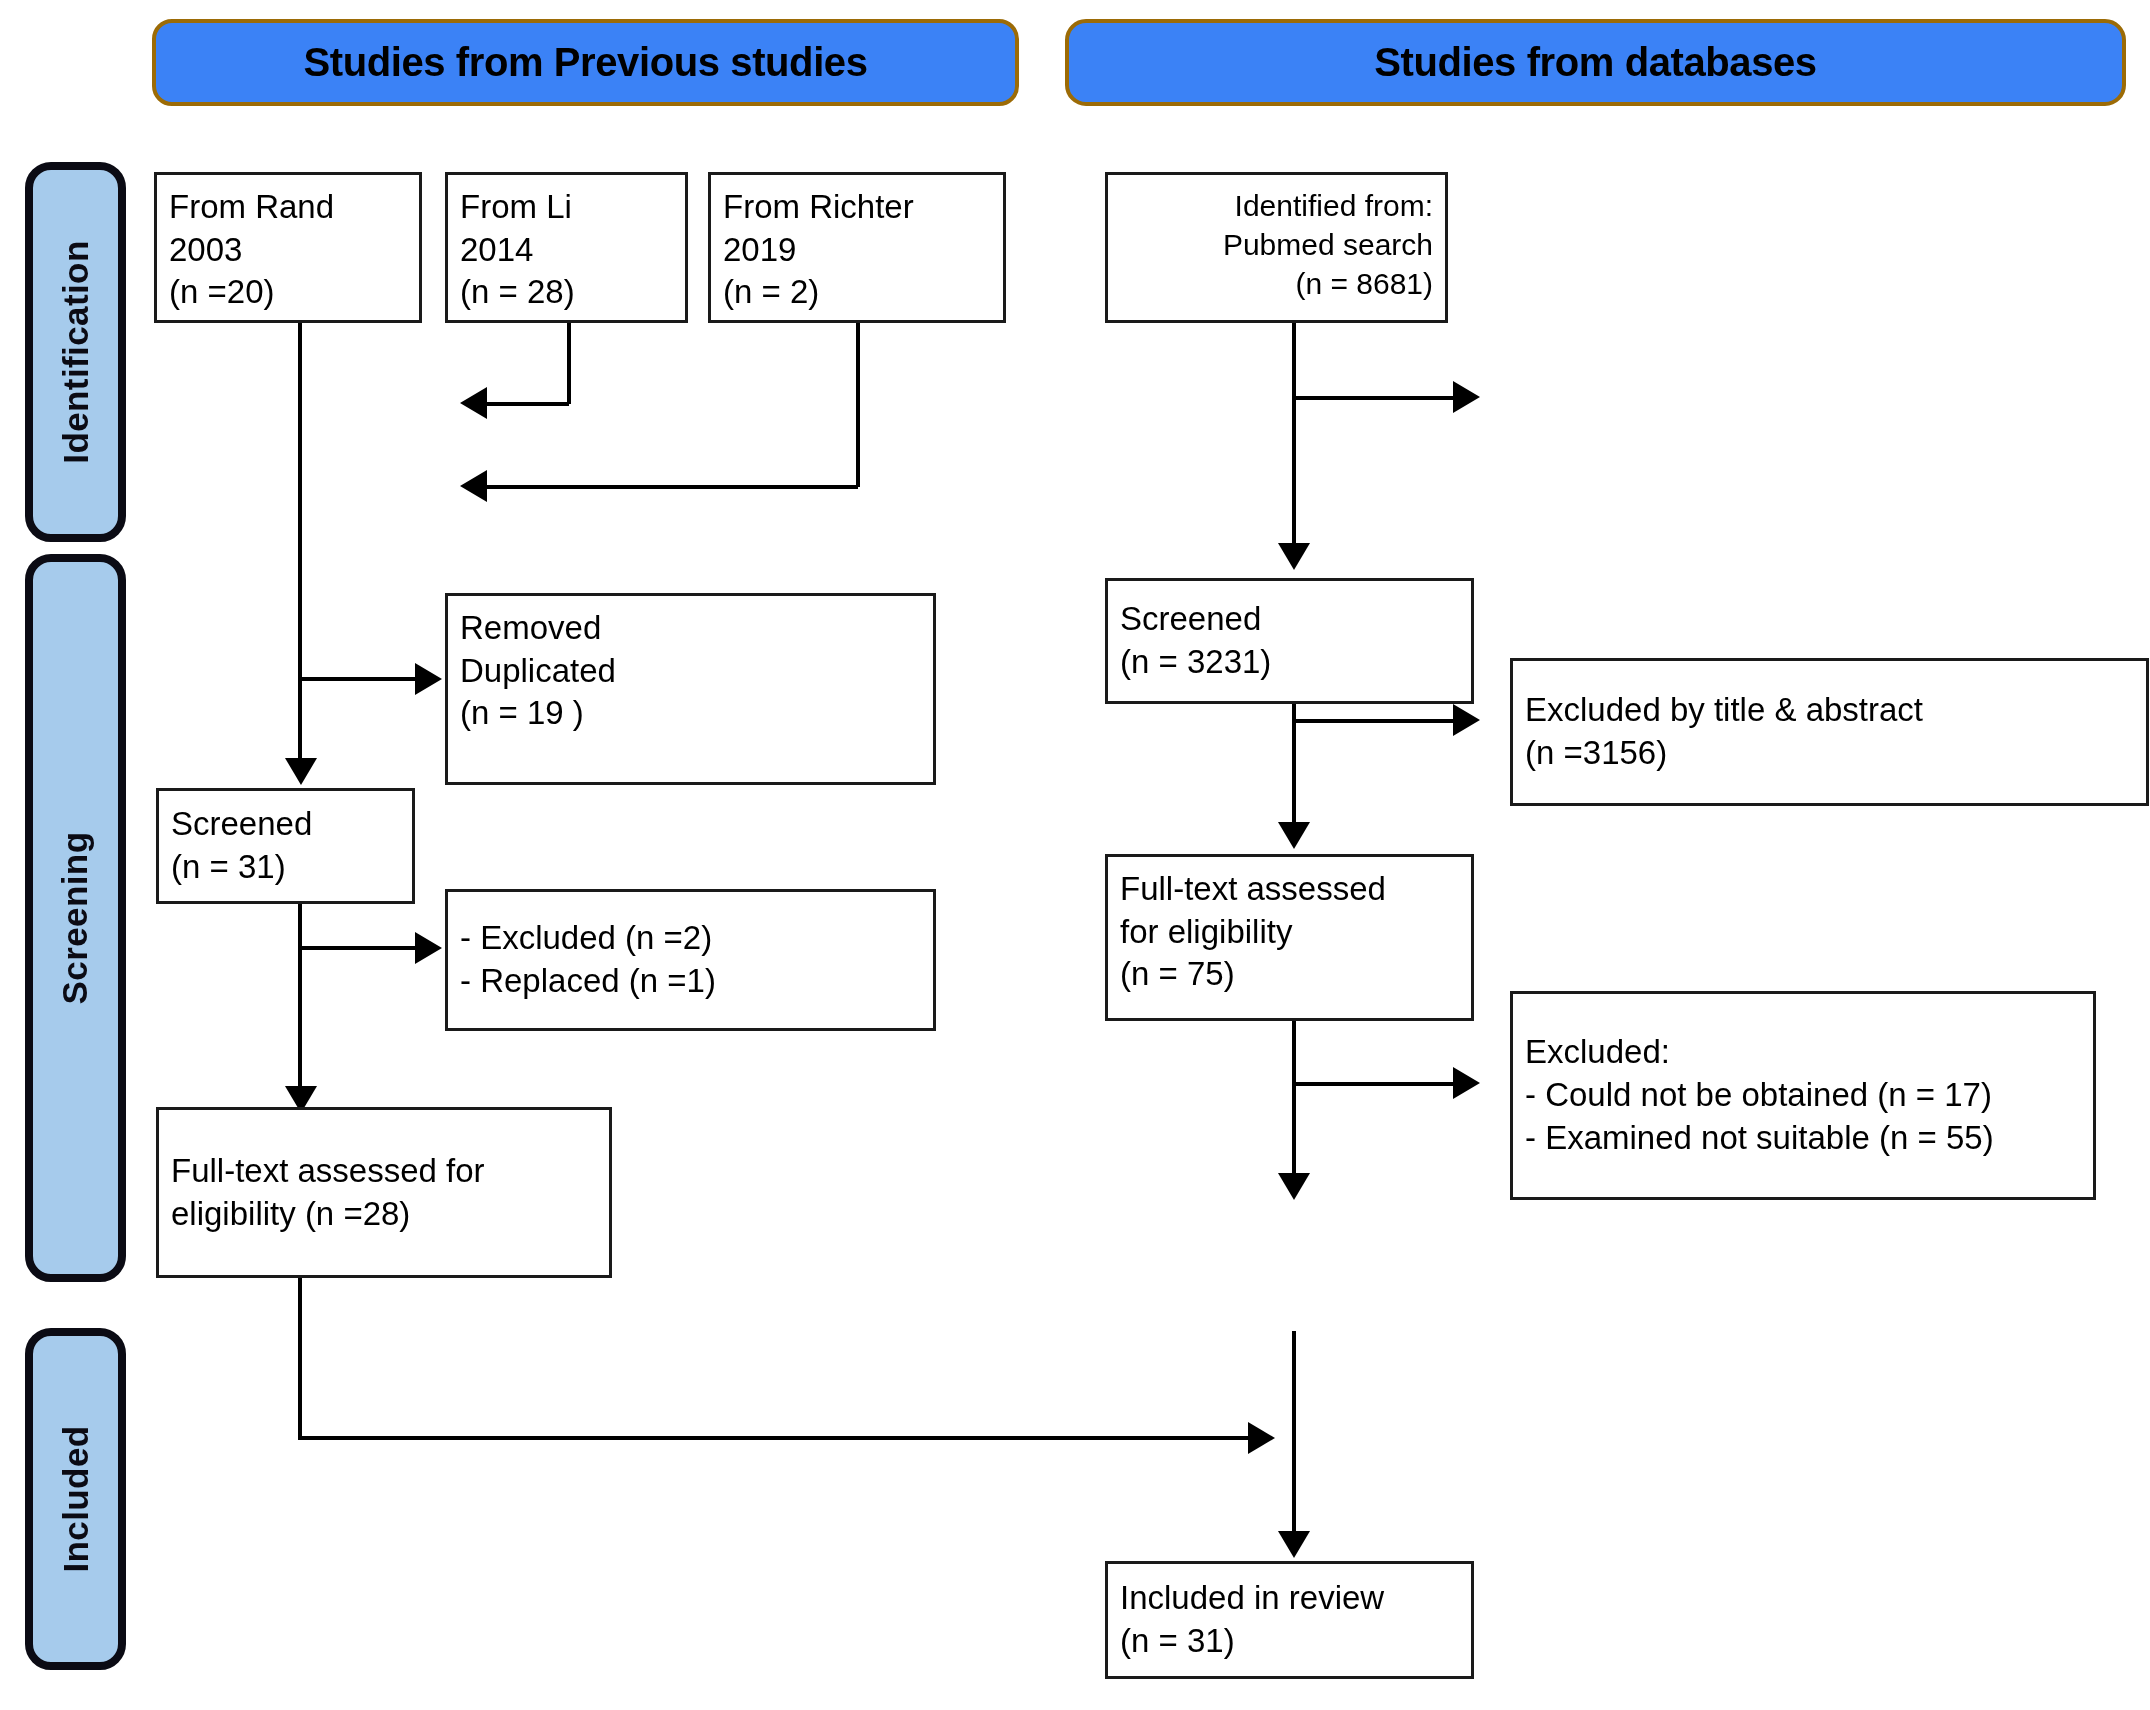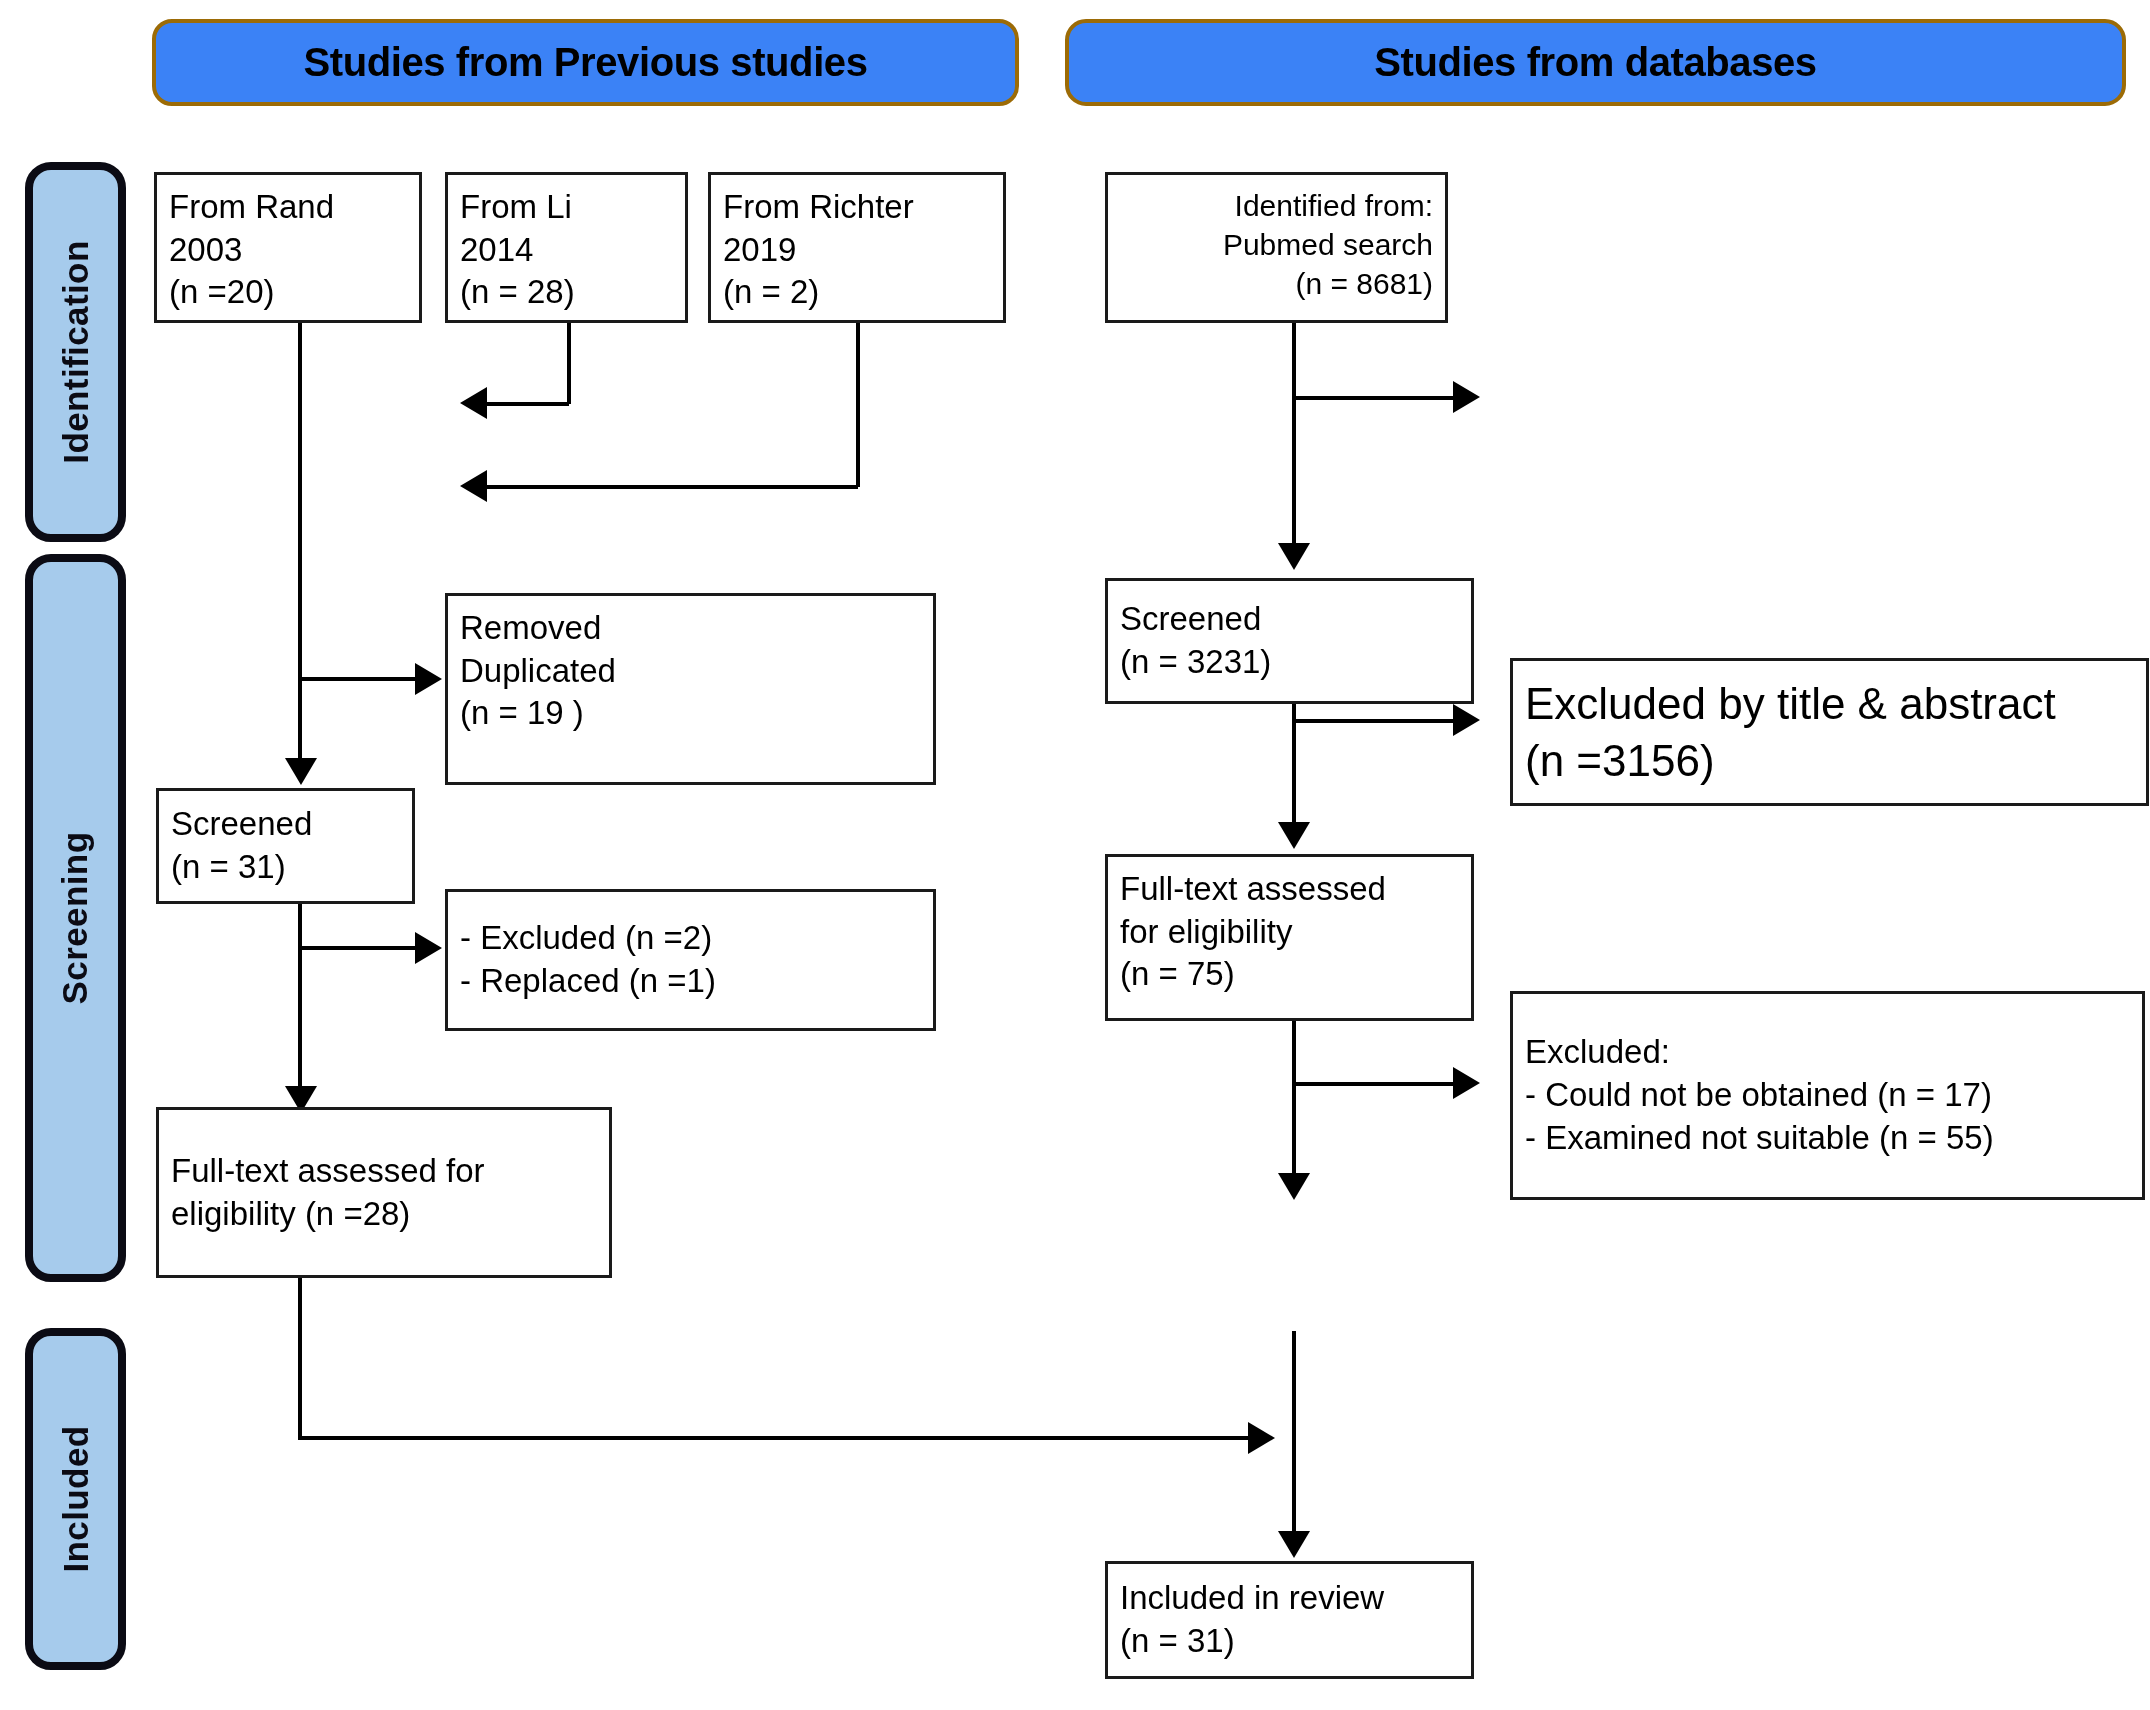--- a/index.html
+++ b/index.html
@@ -193,34 +193,34 @@
 
   <div class="vline" style="left:1292px; top:323px; height:221px;"></div>
   <div class="arrow-down" style="left:1278px; top:543px;"></div>
 
   <div class="box vcenter" style="left:1105px; top:578px; width:369px; height:126px; font-size:33px;">Screened
  (n = 3231)</div>
 
   <div class="hline" style="left:1292px; top:719px; width:164px;"></div>
   <div class="arrow-right" style="left:1453px; top:704px;"></div>
 
-  <div class="box vcenter" style="left:1510px; top:658px; width:639px; height:148px; font-size:44px;">Excluded by title &amp; abstract
+  <div class="box vcenter" style="left:1510px; top:658px; width:639px; height:148px; font-size:33px;">Excluded by title &amp; abstract
 (n =3156)</div>
 
   <div class="vline" style="left:1292px; top:704px; height:118px;"></div>
   <div class="arrow-down" style="left:1278px; top:822px;"></div>
 
   <div class="box" style="left:1105px; top:854px; width:369px; height:167px; font-size:33px;">Full-text assessed
 for eligibility
   (n = 75)</div>
 
   <div class="hline" style="left:1292px; top:1082px; width:164px;"></div>
   <div class="arrow-right" style="left:1453px; top:1067px;"></div>
 
-  <div class="box vcenter" style="left:1510px; top:991px; width:635px; height:209px; font-size:33px;">Excluded:
+  <div class="box vcenter" style="left:1510px; top:991px; width:586px; height:209px; font-size:33px;">Excluded:
 - Could not be obtained (n = 17)
 - Examined not suitable (n = 55)</div>
 
   <div class="vline" style="left:1292px; top:1021px; height:152px;"></div>
   <div class="arrow-down" style="left:1278px; top:1173px;"></div>
 
 
   <div class="vline" style="left:1292px; top:1331px; height:205px;"></div>
   <div class="arrow-down" style="left:1278px; top:1531px;"></div>
 

